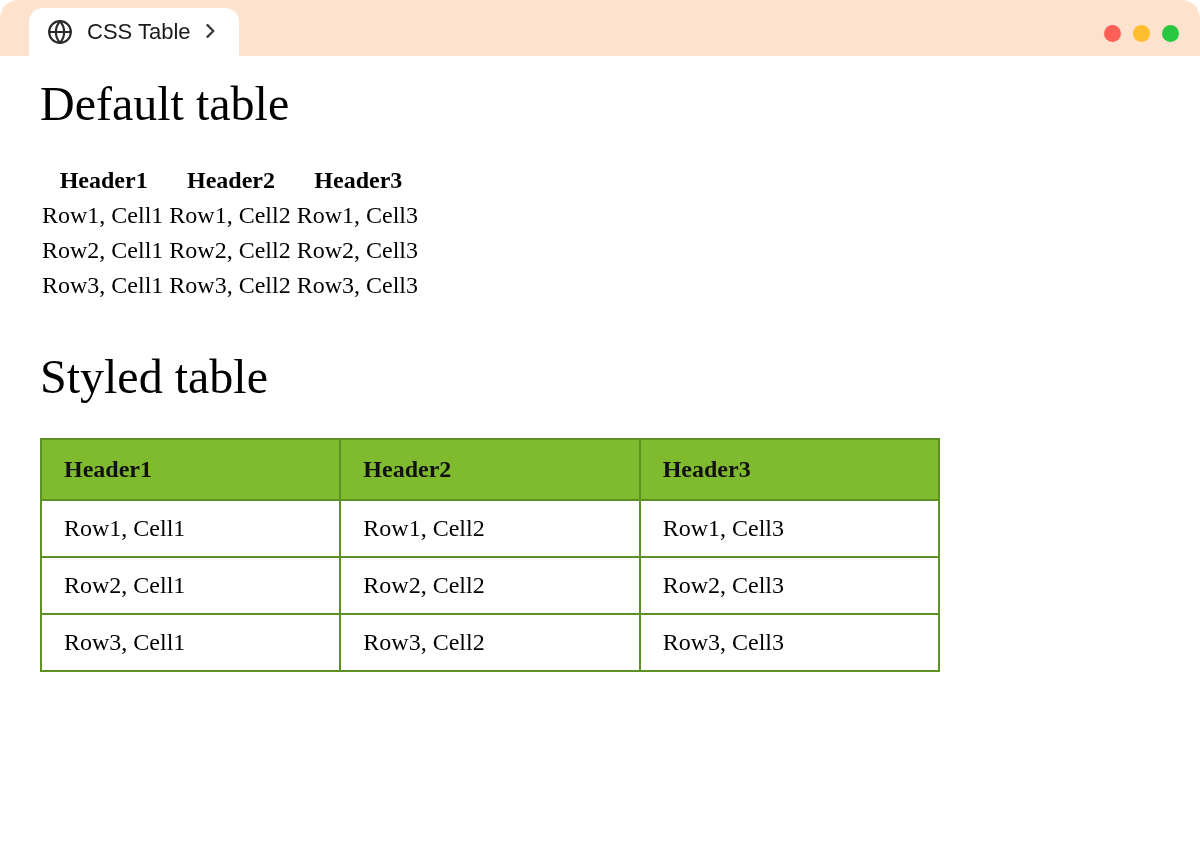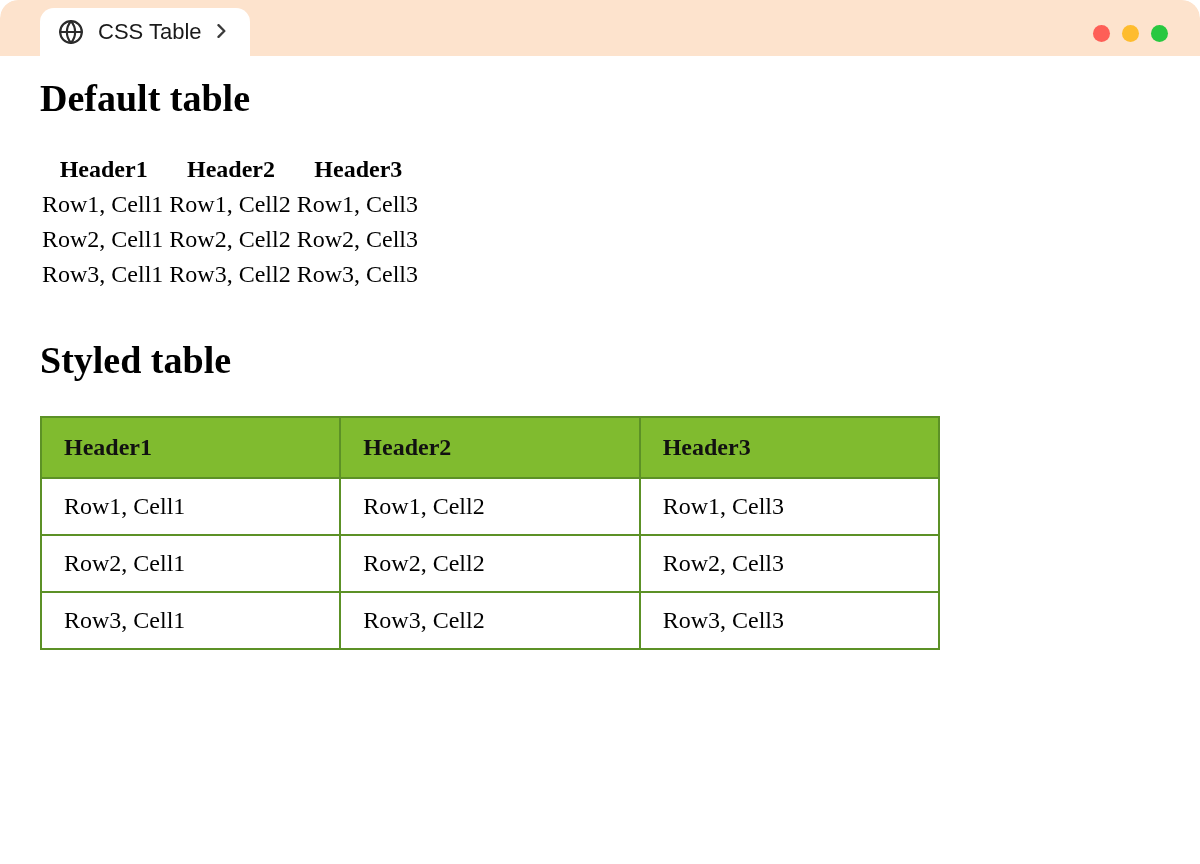--- a/index.html
+++ b/index.html
@@ -13,21 +13,21 @@
       border-radius:18px;
     }
 
     
     .chrome {
       height:56px;
       background:#fde3cd;
       display:flex;
       align-items:flex-end;
       justify-content:space-between;
-      padding:0 32px;
+      padding:0 21px;
       border-top-left-radius:18px;
       border-top-right-radius:18px;
     }
     .tab-wrap { display:flex; align-items:flex-end; height:100%; padding-left:8px;}
     .tab {
       background:#ffffff;
       border-top-left-radius:14px;
       border-top-right-radius:14px;
       height:48px;
       display:flex;
@@ -48,22 +48,22 @@
     .dot.yellow{background:#febc2e;}
     .dot.green{background:#28c840;}
 
     
     .page {
       padding:22px 40px;
       font-size:24px;
       color:#000;
     }
     h1 {
-      font-size:38px;
-      font-weight:700;
+      font-size:48px;
+      font-weight:400;
       margin:0 0 34px 0;
       line-height:1.1;
     }
     h1.second { margin-top:46px; }
 
     table.default {
       border-collapse:collapse;
       font-size:24px;
     }
     table.default th {

